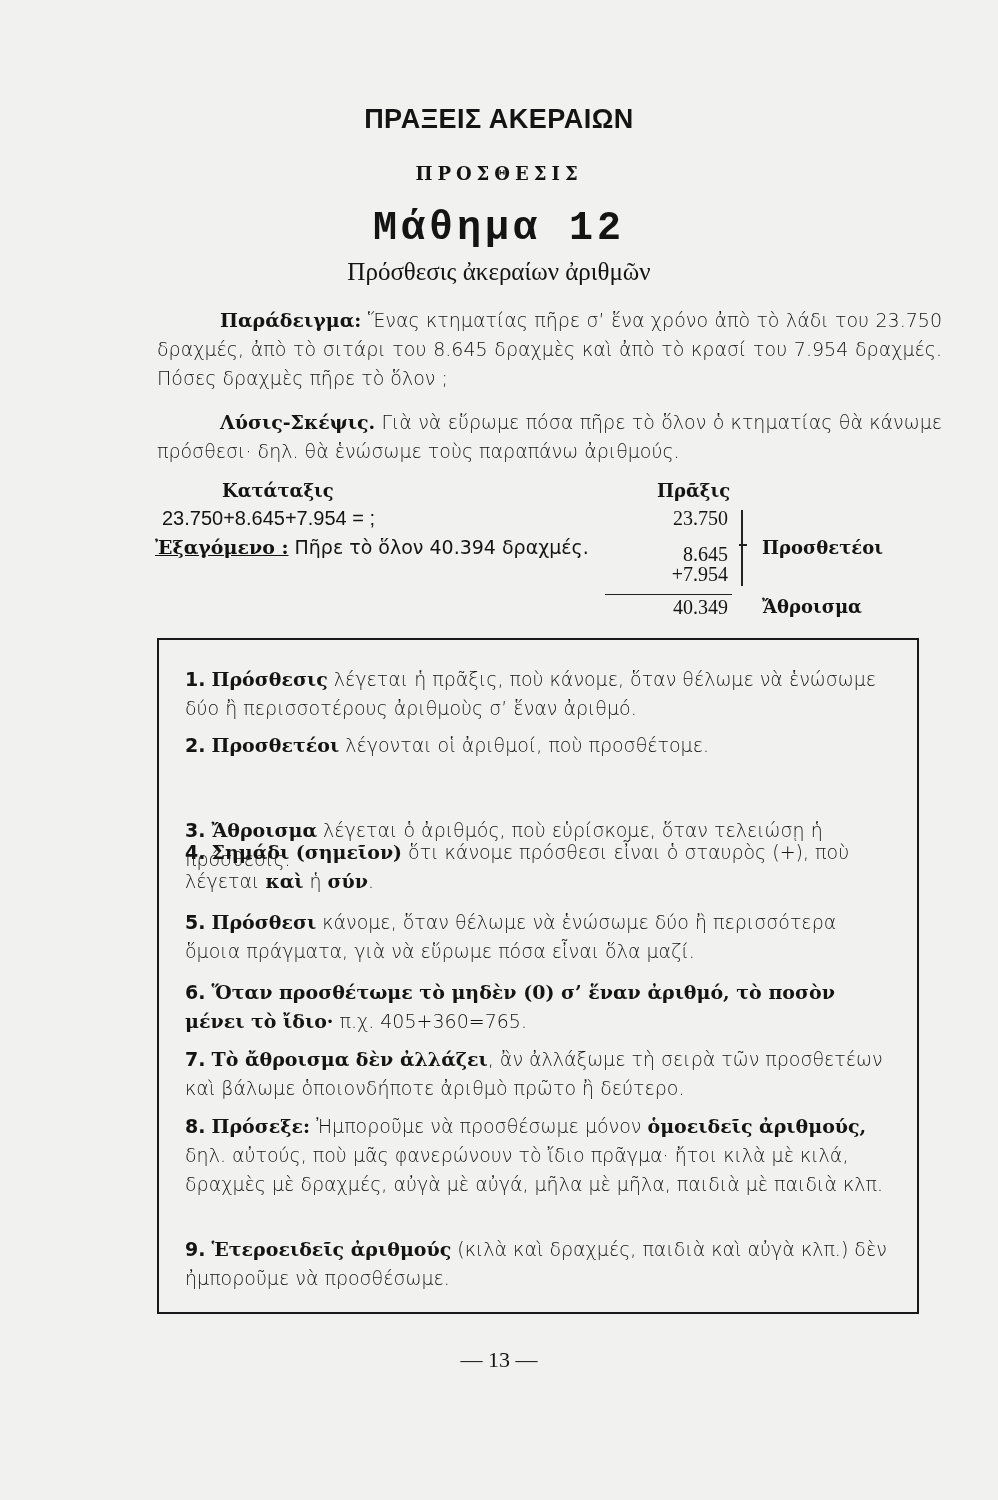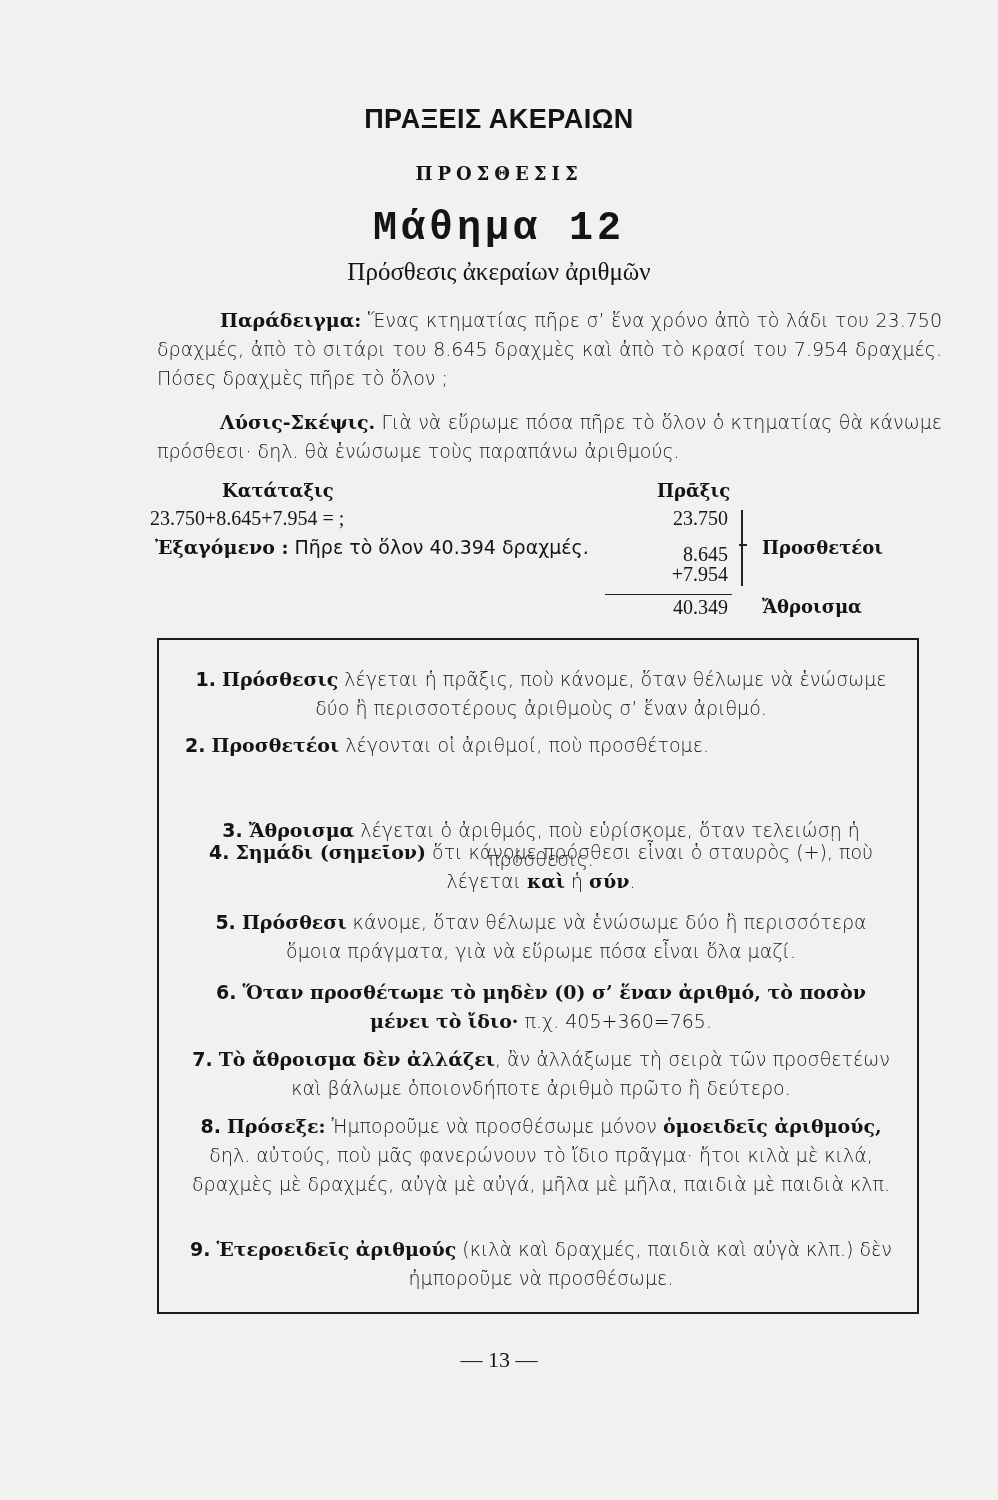--- a/index.html
+++ b/index.html
@@ -20,23 +20,23 @@
     #subtitle { top: 258px; font-size: 25px; font-family: "Liberation Serif", serif; }
 
     .para { left: 137px; width: 785px; font-size: 19px; line-height: 29px; font-family: "DejaVu Sans", sans-serif; font-weight: 300; text-align: justify; margin-left: 20px; }
     .para b { font-family: "DejaVu Serif", serif; font-weight: bold; }
     .indent { text-indent: 63px; }
 
     #example { top: 306px; }
     #solution { top: 408px; }
 
     #arr-head { left: 222px; top: 480px; font-size: 18px; font-weight: bold; font-family: "DejaVu Serif", serif; }
-    #arr-eq { left: 150px; top: 507px; font-size: 20px; font-family: Liberation Serif, serif; }
+    #arr-eq { left: 162px; top: 507px; font-size: 20px; font-family: Liberation Sans, sans-serif; }
     #arr-result { left: 155px; top: 536px; font-size: 19px; }
-    #arr-result b { font-family: "DejaVu Serif", serif; font-weight: bold; }
+    #arr-result b { font-family: "DejaVu Serif", serif; font-weight: bold; text-decoration: underline; }
 
     #op-head { left: 641px; top: 480px; font-size: 18px; font-weight: bold; font-family: "DejaVu Serif", serif; margin-left: 16px; }
     .op-num { right: 270px; font-size: 20px; font-family: "Liberation Serif", serif; text-align: right; }
     #op-n1 { top: 507px; margin-left: 36px; }
     #op-n2 { top: 543px; margin-left: 28px; }
     #op-n3 { top: 563px; }
     #op-rule { left: 605px; top: 594px; width: 127px; height: 0; border-top: 1.5px solid #222; }
     #op-sum { top: 596px; }
     #brace { left: 735px; top: 510px; width: 6px; height: 76px; border-right: 2px solid #222; }
     #brace-tip { left: 739px; top: 544px; width: 8px; height: 0; border-top: 2px solid #222; }
@@ -47,21 +47,20 @@
       left: 157px; top: 638px; width: 762px; height: 676px;
       border-left: 2px solid #1a1a1a;
       border-right: 2px solid #1a1a1a;
       border-top: 2.5px solid #1a1a1a;
       border-bottom: 2.5px solid #1a1a1a;
       box-sizing: border-box;
     }
     .rule {
       left: 185px; width: 712px; font-size: 19px; line-height: 29px;
       font-family: "DejaVu Sans", sans-serif; font-weight: 300;
-      text-align: center;
     }
     .rule b { font-family: "DejaVu Serif", serif; font-weight: bold; }
     .rule .num { font-family: "DejaVu Sans", sans-serif; font-weight: bold; }
     #rule-1 { top: 665px; }
     #rule-2 { top: 731px; text-align: left; }
     #rule-3 { top: 768px; margin-top: 48px; }
     #rule-4 { top: 838px; }
     #rule-5 { top: 908px; }
     #rule-6 { top: 978px; }
     #rule-7 { top: 1045px; }

